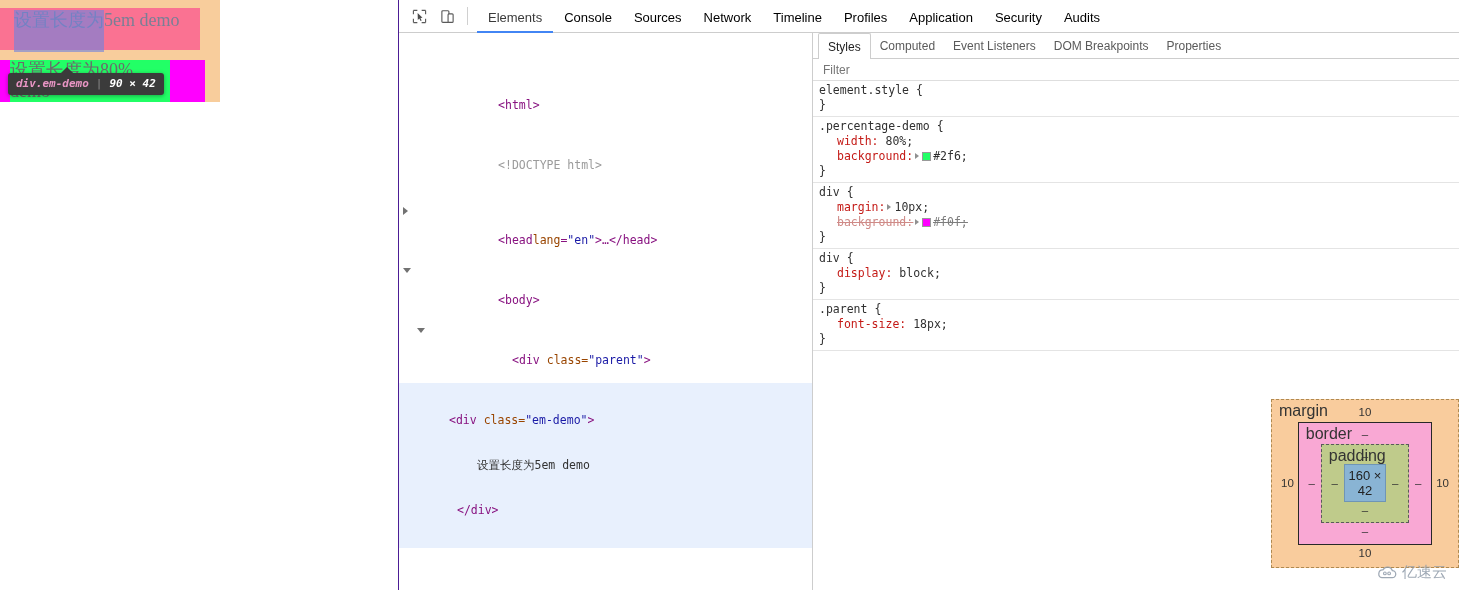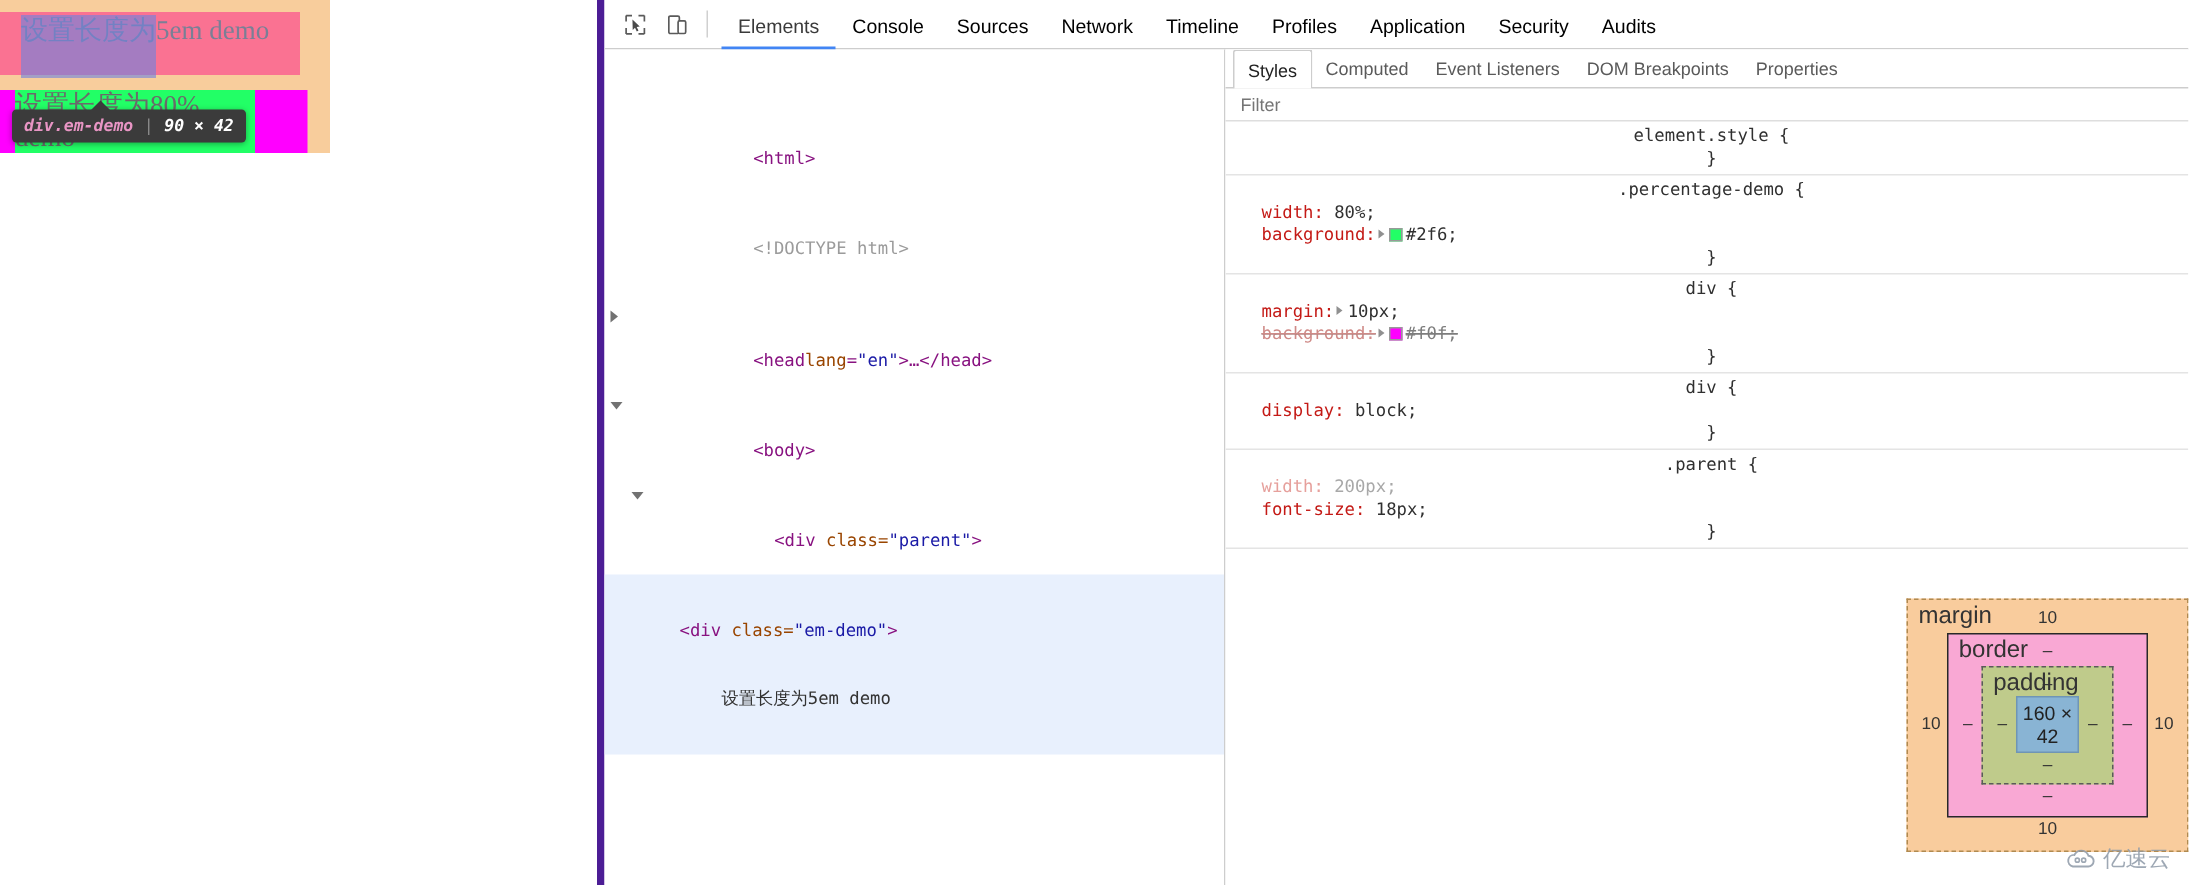--- a/index.html
+++ b/index.html
@@ -87,21 +87,21 @@
     content:""; position:absolute; left: 52px; top: -6px;
     border-left: 7px solid transparent; border-right: 7px solid transparent;
     border-bottom: 7px solid #3b3b3b;
   }
 
   
   #devtools {
     position: absolute; left: 398px; top: 0;
     width: 1061px; height: 590px;
     background: #fff;
-    border-left: 5px solid #4c1d95;
+    border-left: 1px solid #4c1d95;
     display: flex; flex-direction: column;
   }
   .dt-toolbar {
     height: 33px; min-height: 33px;
     display: flex; align-items: center;
     border-bottom: 1px solid #cdcdcd;
     background: #fff;
     padding-left: 6px;
   }
   .tb-icon {
@@ -186,21 +186,21 @@
     background: transparent;
   }
   .rules {
     flex: 1; overflow: hidden;
     font-family: "DejaVu Sans Mono", monospace;
     font-size: 11.5px; line-height: 15px;
     color: #303030;
     position: relative;
   }
   .rule { padding: 2px 0 3px 6px; border-bottom: 1px solid #e4e4e4; }
-  .rule .sel-line { color: #303030; text-align: center; }
+  .rule .sel-line { color: #303030; }
   .prop-line { padding-left: 18px; white-space: nowrap; }
   .prop { color: #c41a16; }
   .prop.dim { color: #e6a09c; }
   .pval { color: #303030; }
   .pval.dim { color: #a8a8a8; }
   .struck { text-decoration: line-through; color: #7d7d7d; }
   .struck .prop { color: #cf8a87; text-decoration: line-through; }
   .tri-prop {
     display: inline-block; width: 0; height: 0; margin: 0 3px 1px 2px;
     border-left: 4px solid #909090; border-top: 3.5px solid transparent; border-bottom: 3.5px solid transparent;
@@ -337,20 +337,21 @@
           </div>
 
           <div class="dom-row" style="padding-left:30px">
             <span class="tri open" style="left:18px"></span>
             <span class="tag">&lt;div </span><span class="attr">class=</span><span class="val">"parent"</span><span class="tag">&gt;</span>
           </div>
 
           <div class="dom-row hovered multi" style="padding-left:50px">
             <div><span class="tag">&lt;div </span><span class="attr">class=</span><span class="val">"em-demo"</span><span class="tag">&gt;</span></div>
             <div style="padding-left:28px" class="txt">设置长度为5em demo</div>
+            <div style="padding-left:8px"><span class="tag">&lt;/div&gt;</span></div>
           </div>
 
           
 
           
           
           
 
         </div>
       </div>
@@ -401,23 +402,20 @@
           <div class="rule">
             <div class="sel-line">div {</div>
             <div class="prop-line">
               <span class="prop">display:</span><span class="pval"> block;</span>
             </div>
             <div class="sel-line">}</div>
           </div>
 
           <div class="rule">
             <div class="sel-line">.parent {</div>
-            <div class="prop-line">
-              <span class="prop dim">width:</span><span class="pval dim"> 200px;</span>
-            </div>
             <div class="prop-line">
               <span class="prop">font-size:</span><span class="pval"> 18px;</span>
             </div>
             <div class="sel-line">}</div>
           </div>
         </div>
 
         <div class="box-model-wrap">
           <div class="bm-margin">
             <span class="bm-label">margin</span>

